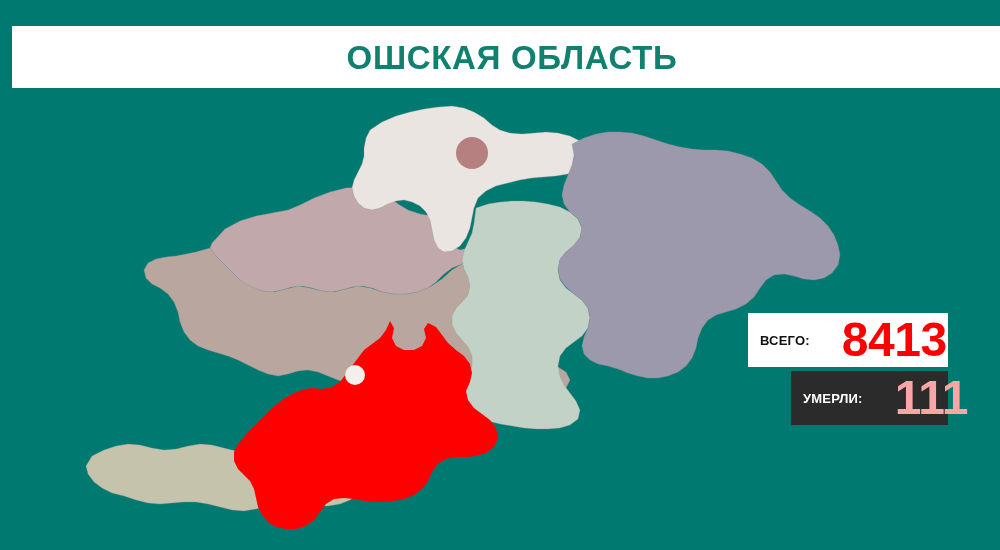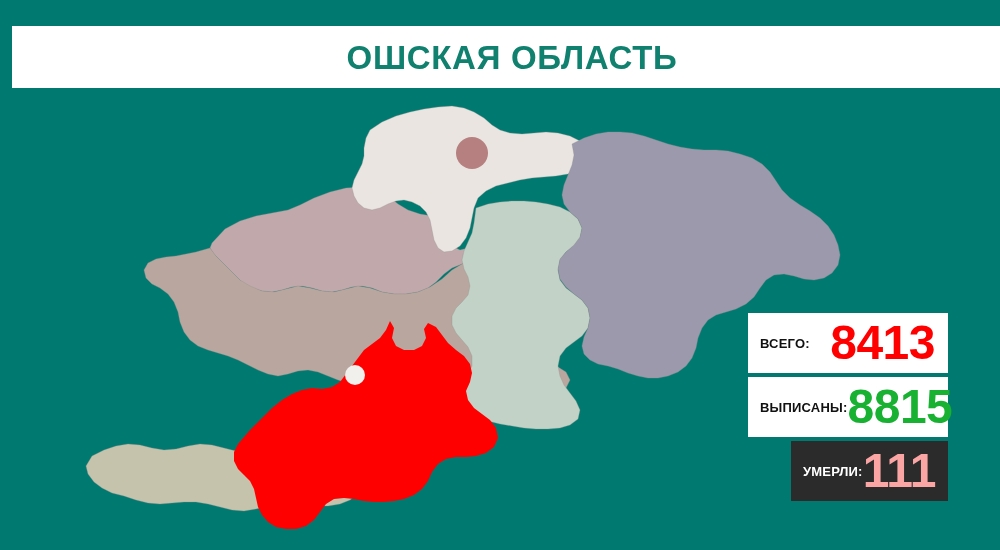--- a/index.html
+++ b/index.html
@@ -95,24 +95,25 @@
     width: 200px;
     display: flex;
     flex-direction: column;
     gap: 4px;
   }
   .stat-row {
     position: relative;
     display: flex;
     align-items: center;
     justify-content: space-between;
-    height: 60px;
+    height: 54px;
     padding: 0 13px 0 12px;
     box-sizing: border-box;
     background: #ffffff;
+    gap: 32px;
   }
   .stat-row.dark {
     background: #2b2b2b;
     margin-left: 43px;
   }
   .stat-label {
     font-size: 13px;
     font-weight: bold;
     color: #111111;
     letter-spacing: 0.2px;
@@ -227,24 +228,20 @@
     </svg>
   </div>
 
   <div class="stats-panel">
 
     <div class="stat-row">
       <span class="stat-label">ВСЕГО:</span>
       <span class="stat-value red">8413</span>
     </div>
 
-    <div class="stat-row">
-      <span class="stat-label">ВЫПИСАНЫ:</span>
-      <span class="stat-value green">8815</span>
-    </div>
 
     <div class="stat-row dark">
       <span class="stat-label">УМЕРЛИ:</span>
       <span class="stat-value white">111</span>
     </div>
 
   </div>
 
 </div>
 

